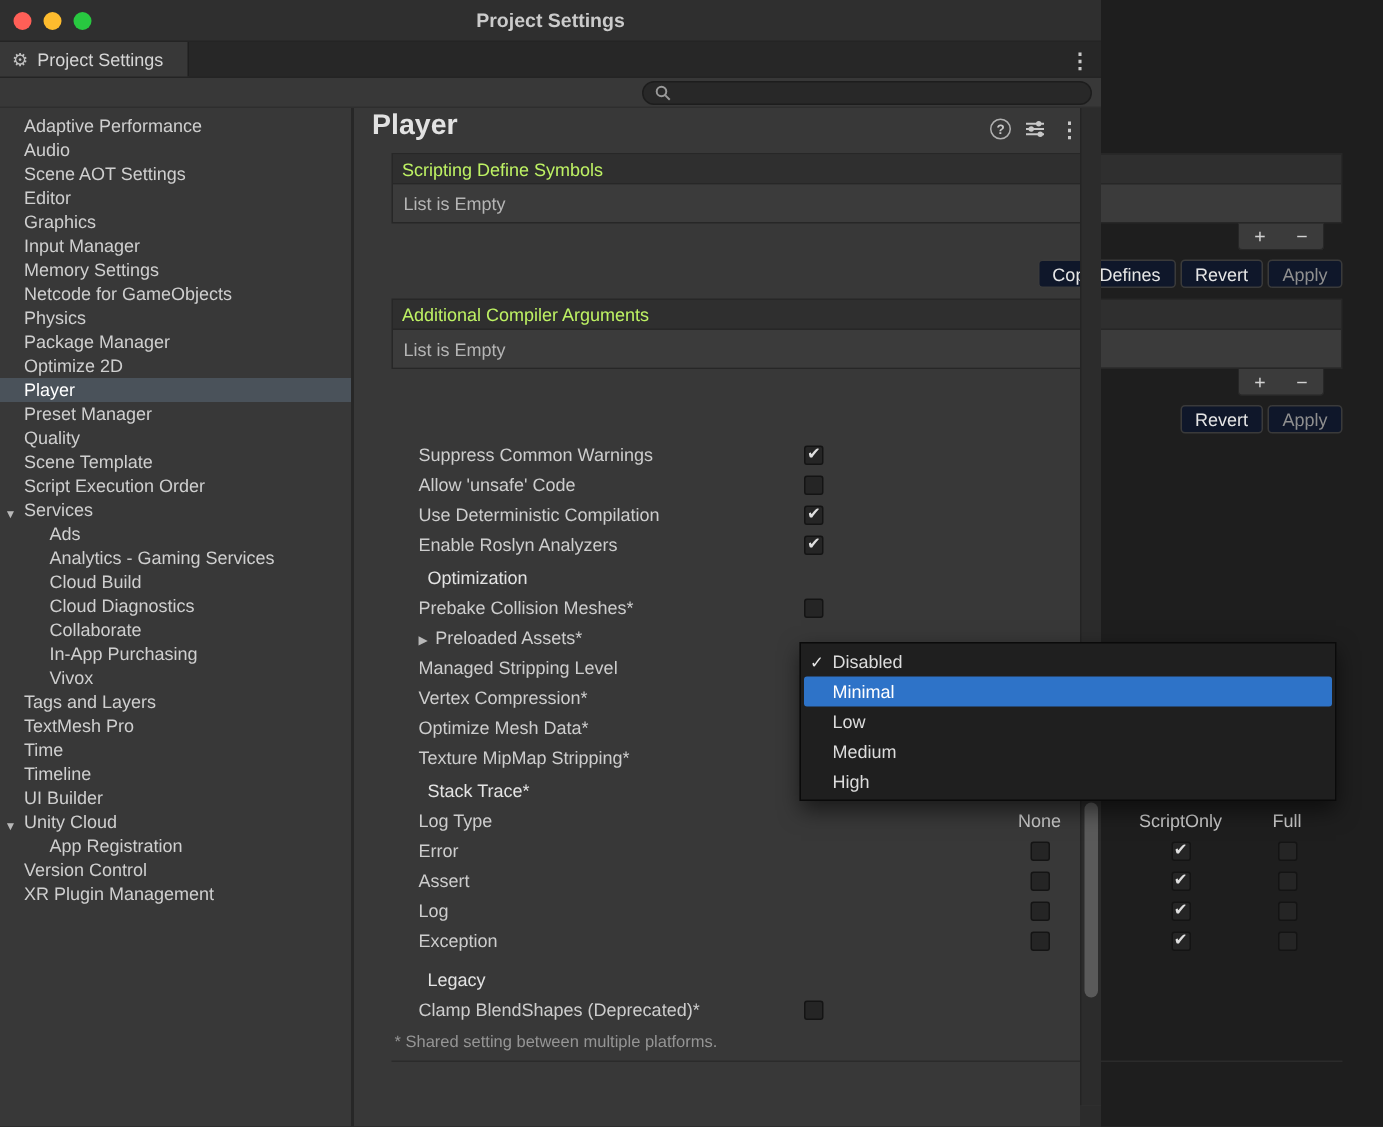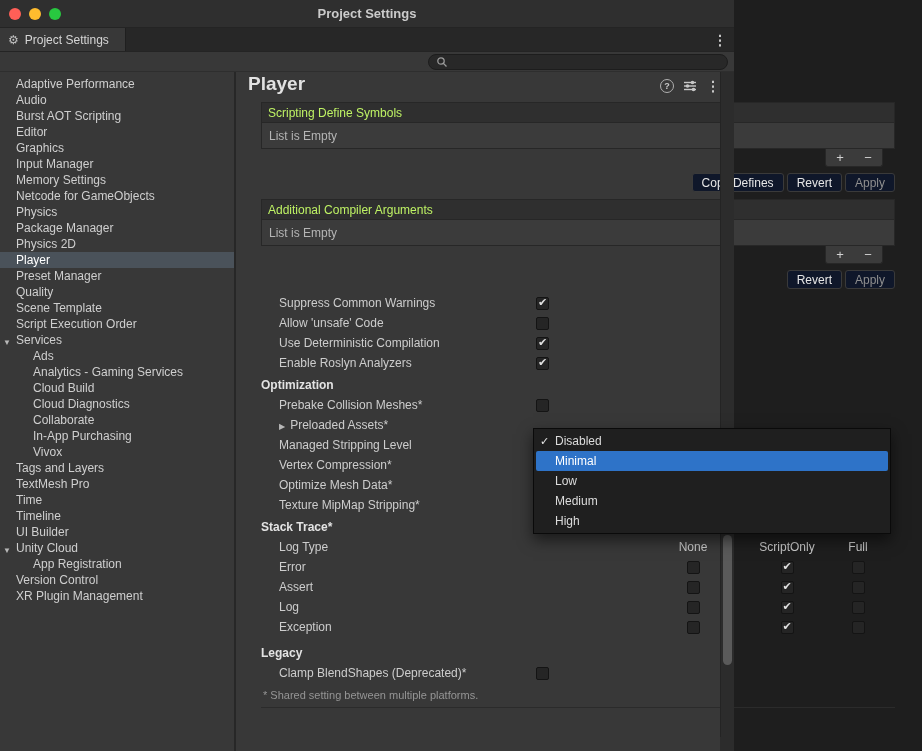--- a/index.html
+++ b/index.html
@@ -73,21 +73,21 @@
   
   .mt4 { margin-top:4px; }
   .row { height:20px; display:flex; align-items:center; }
   .row .lbl { width:275px; padding-left:18px; color:#cdcdcd; white-space:nowrap; }
   .tri { font-size:8px; color:#b8b8b8; margin-right:5px; }
   .cb { width:13px; height:13px; background:#252525; border:1px solid #141414;
         border-radius:2px; position:relative; flex:none; }
   .cb.checked::after { content:"✔"; position:absolute; left:1px; top:-2px;
                        font-size:11px; color:var(--checkbox-check,#dfdfdf); }
 
-  .sect { height:20px; line-height:20px; font-weight:bold; color:#e3e3e3; margin-top:2px; }
+  .sect { height:20px; line-height:20px; font-weight:normal; color:#e3e3e3; margin-top:2px;margin-left:24px; }
   .sect.mt6 { margin-top:6px; }
 
   
   .strow { height:20px; display:flex; align-items:center; padding-right:12px; }
   .strow .lbl { flex:1; padding-left:18px; color:#cdcdcd; }
   .stcell { display:flex; justify-content:center; align-items:center; color:#c8c8c8; }
   .strow > :nth-child(2){ width:96px; }
   .strow > :nth-child(3){ width:92px; }
   .strow > :nth-child(4){ width:50px; }
 
@@ -141,29 +141,29 @@
       </svg>
       <input type="text" placeholder="" style="">
     </div>
   </div>
 
   <div class="bodyrow">
     <div class="sidebar">
       <div id="side-list">
           <div class="side-item"><span>Adaptive Performance</span></div>
           <div class="side-item"><span>Audio</span></div>
-          <div class="side-item"><span>Burst AOT Scripting</span></div>
+          <div class="side-item"><span>Scene AOT Settings</span></div>
           <div class="side-item"><span>Editor</span></div>
           <div class="side-item"><span>Graphics</span></div>
           <div class="side-item"><span>Input Manager</span></div>
           <div class="side-item"><span>Memory Settings</span></div>
           <div class="side-item"><span>Netcode for GameObjects</span></div>
           <div class="side-item"><span>Physics</span></div>
           <div class="side-item"><span>Package Manager</span></div>
-          <div class="side-item"><span>Physics 2D</span></div>
+          <div class="side-item"><span>Optimize 2D</span></div>
           <div class="side-item selected"><span>Player</span></div>
           <div class="side-item"><span>Preset Manager</span></div>
           <div class="side-item"><span>Quality</span></div>
           <div class="side-item"><span>Scene Template</span></div>
           <div class="side-item"><span>Script Execution Order</span></div>
           <div class="side-item"><span class="fold">▼</span><span>Services</span></div>
           <div class="side-item indent1"><span>Ads</span></div>
           <div class="side-item indent1"><span>Analytics - Gaming Services</span></div>
           <div class="side-item indent1"><span>Cloud Build</span></div>
           <div class="side-item indent1"><span>Cloud Diagnostics</span></div>

